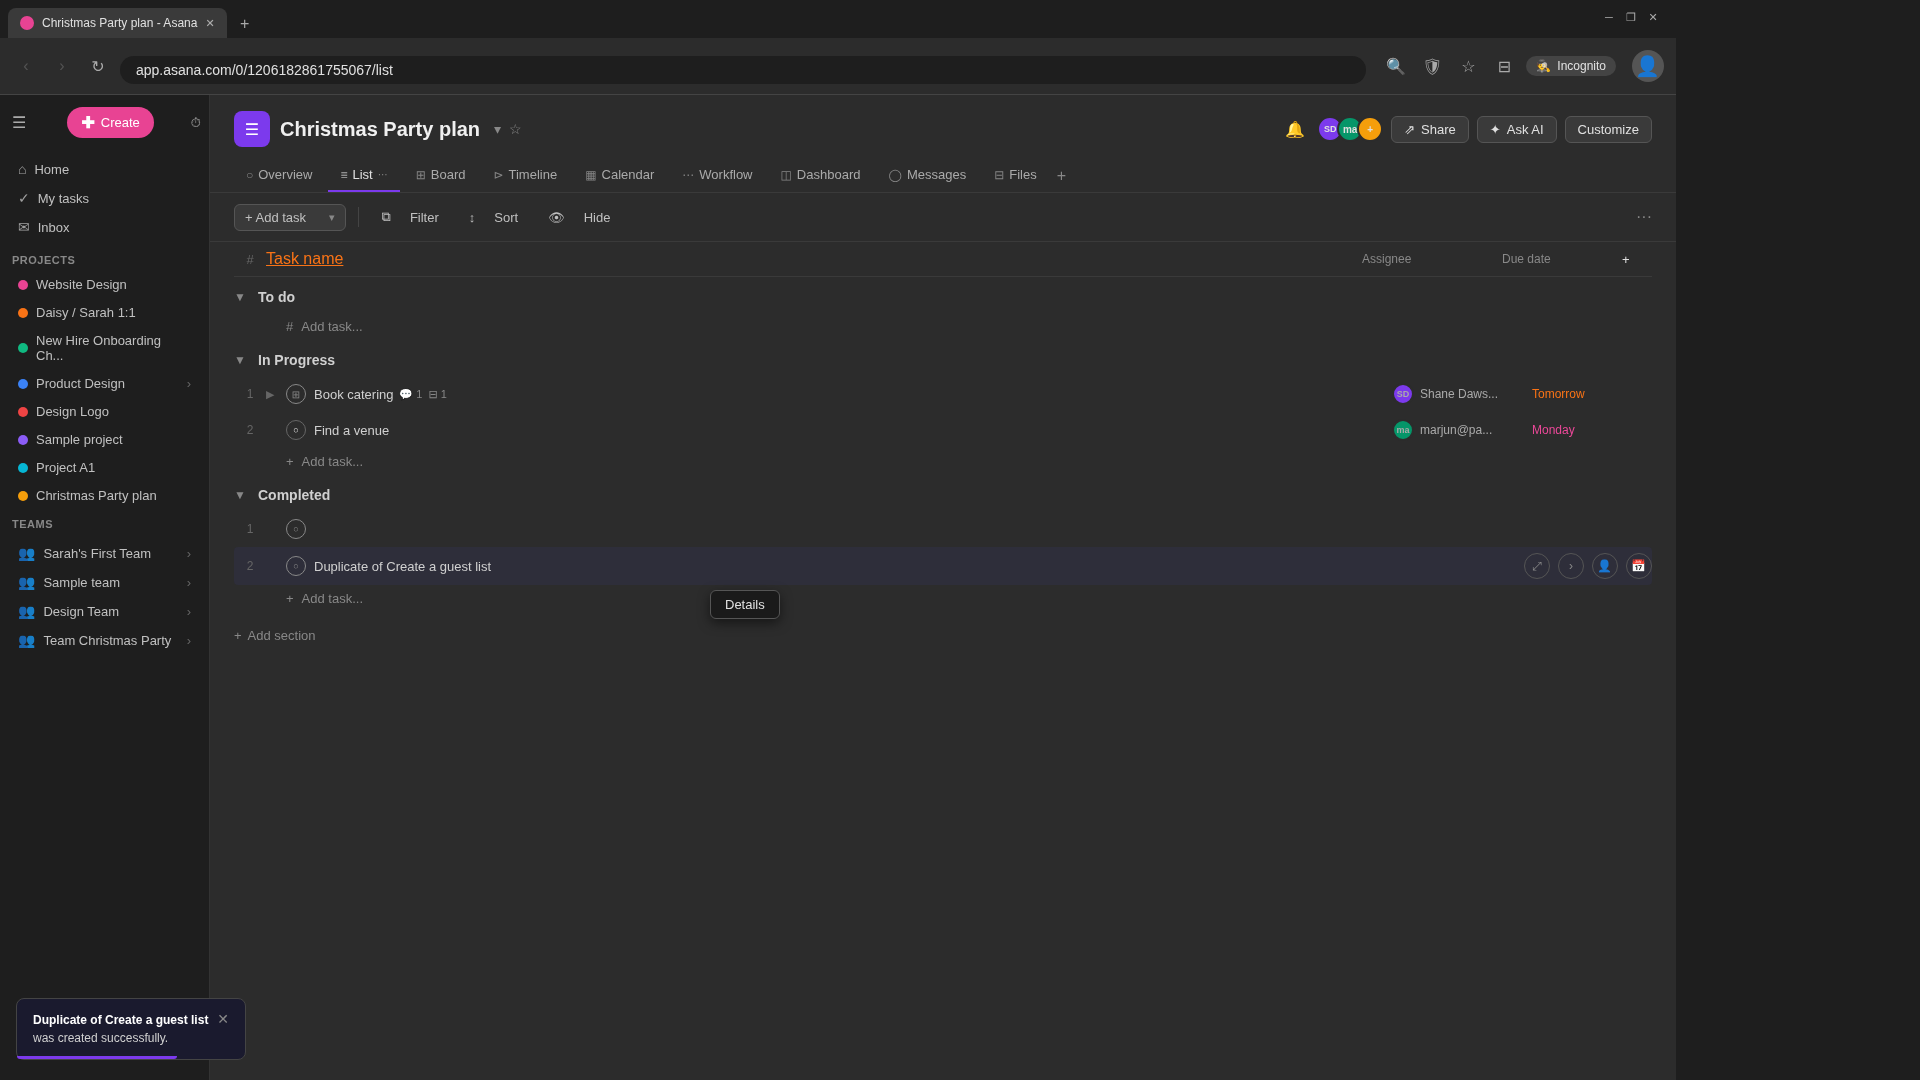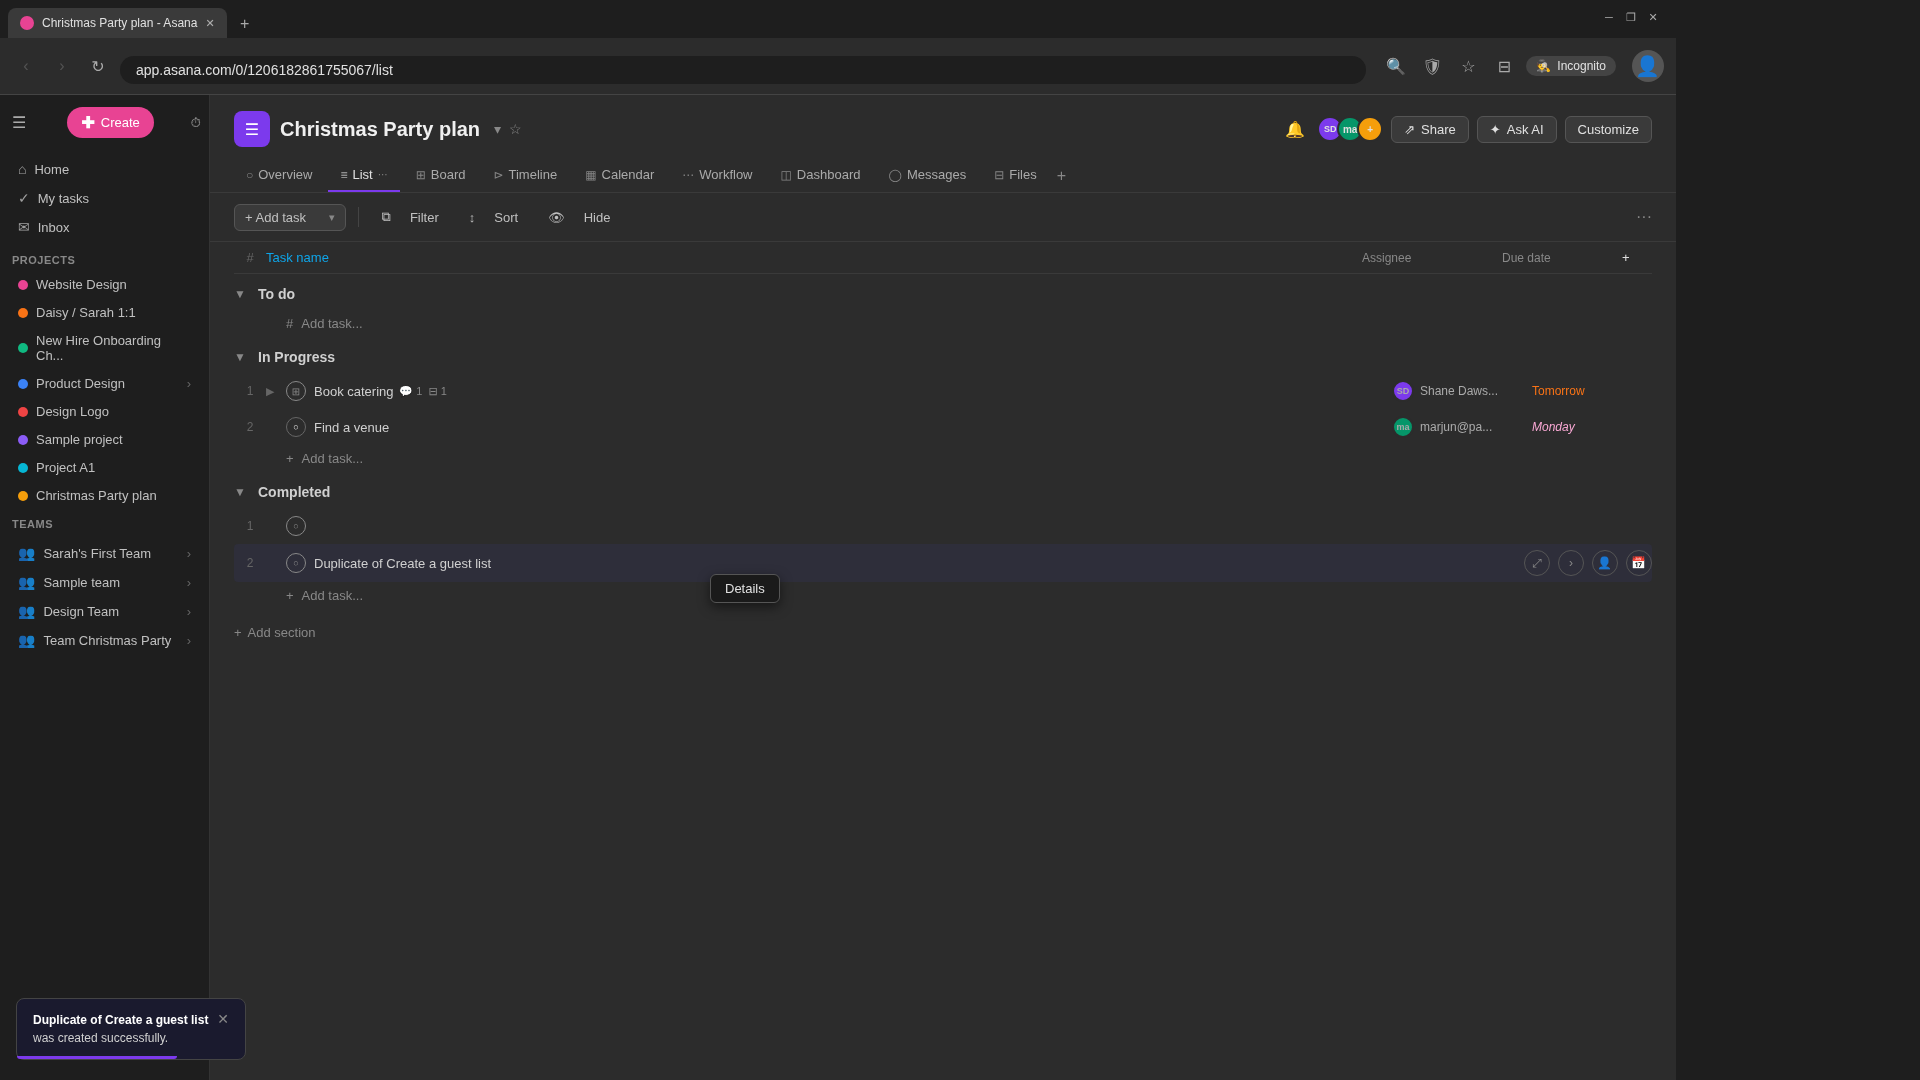--- a/index.html
+++ b/index.html
@@ -75,21 +75,21 @@
     .add-task-btn { background: #3a3a3a; border: 1px solid #555 !important; }
     .toolbar-right { margin-left: auto; display: flex; align-items: center; gap: 8px; }
     .more-btn { color: #888; cursor: pointer; font-size: 16px; }
 
     
     .task-list-container { flex: 1; overflow-y: auto; padding: 0 24px 24px; background: #2c2c2c; }
 
     
     .column-headers { display: flex; align-items: center; padding: 8px 0; border-bottom: 1px solid #3a3a3a; margin-bottom: 4px; }
     .col-hash { width: 32px; color: #666; text-align: center; }
-    .col-task-name { flex: 1; color: #0ea5e9; font-size: 13px; }
+    .col-task-name { flex: 1; color: #f97316; font-size: 16px; text-decoration: underline; }
     .col-assignee { width: 140px; color: #888; font-size: 12px; }
     .col-due-date { width: 120px; color: #888; font-size: 12px; }
     .col-add { width: 30px; }
 
     
     .section { margin-bottom: 4px; }
     .section-header { display: flex; align-items: center; gap: 8px; padding: 8px 0; cursor: pointer; }
     .section-collapse-btn { color: #888; font-size: 12px; width: 16px; }
     .section-title { font-size: 14px; font-weight: 600; color: #d0d0d0; }
 
@@ -98,29 +98,29 @@
     .task-row.highlighted { background: #2e2e3a; }
     .task-num { width: 32px; text-align: center; color: #666; font-size: 12px; flex-shrink: 0; }
     .task-expand { width: 20px; color: #666; font-size: 11px; flex-shrink: 0; }
     .task-check { width: 20px; height: 20px; border: 1.5px solid #666; border-radius: 50%; flex-shrink: 0; display: flex; align-items: center; justify-content: center; margin-right: 8px; }
     .task-check.completed { border-color: #888; color: #888; }
     .task-name { flex: 1; color: #d0d0d0; font-size: 13px; display: flex; align-items: center; gap: 6px; }
     .task-comment-count { font-size: 11px; color: #888; display: flex; align-items: center; gap: 3px; }
     .task-assignee { width: 140px; display: flex; align-items: center; gap: 6px; font-size: 12px; color: #aaa; }
     .task-due { width: 120px; font-size: 12px; color: #aaa; }
     .task-due.tomorrow { color: #f97316; }
-    .task-due.monday { color: #f9a8d4; font-style: italic; }
+    .task-due.monday { color: #ec4899; }
 
     .add-task-row { display: flex; align-items: center; gap: 8px; padding: 6px 0; color: #888; cursor: pointer; font-size: 13px; }
 
     
     .add-section-row { display: flex; align-items: center; gap: 6px; padding: 8px 0; color: #888; cursor: pointer; font-size: 13px; margin-top: 8px; }
 
     
-    .details-tooltip { position: absolute; background: #1a1a1a; border: 1px solid #555; border-radius: 6px; padding: 6px 14px; font-size: 13px; color: #e0e0e0; top: 574px; left: 710px; z-index: 100; box-shadow: 0 4px 12px rgba(0,0,0,0.5); }
+    .details-tooltip { position: absolute; background: #1a1a1a; border: 1px solid #555; border-radius: 6px; padding: 6px 14px; font-size: 13px; color: #e0e0e0; top: 590px; left: 710px; z-index: 100; box-shadow: 0 4px 12px rgba(0,0,0,0.5); }
 
     
     .task-actions { display: flex; align-items: center; gap: 8px; margin-left: auto; }
     .task-action-icon { width: 26px; height: 26px; border-radius: 50%; border: 1.5px solid #555; display: flex; align-items: center; justify-content: center; color: #888; font-size: 12px; cursor: pointer; }
 
     
     .notification { position: absolute; bottom: 20px; left: 16px; background: #1a1a2e; border: 1px solid #444; border-radius: 8px; padding: 12px 16px; display: flex; align-items: flex-start; gap: 2px; max-width: 230px; z-index: 200; }
     .notification-text { font-size: 12px; color: #d0d0d0; line-height: 1.5; }
     .notification-text strong { color: #fff; }
     .notification-close { color: #888; cursor: pointer; font-size: 14px; margin-left: auto; flex-shrink: 0; }

